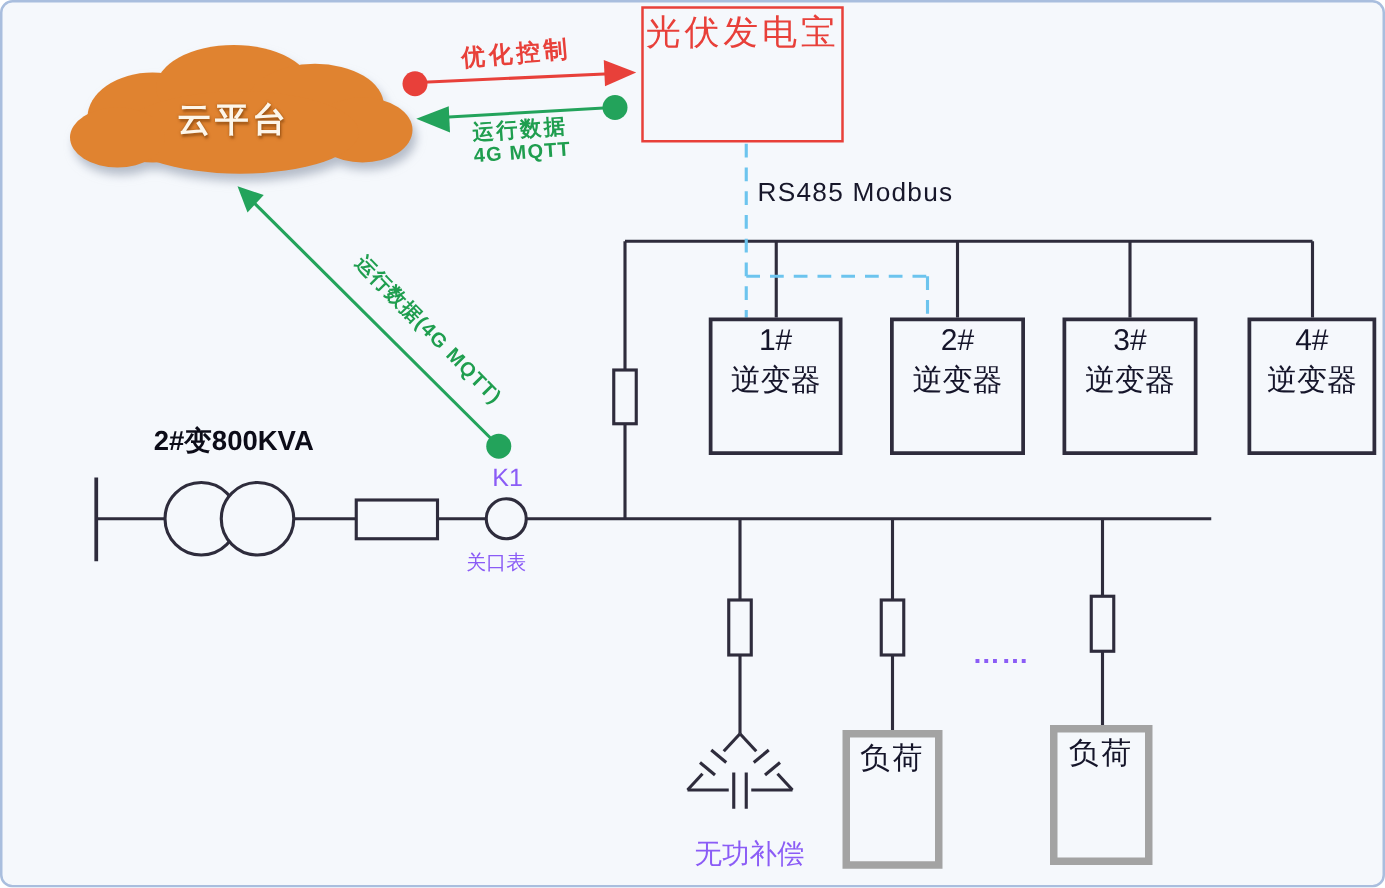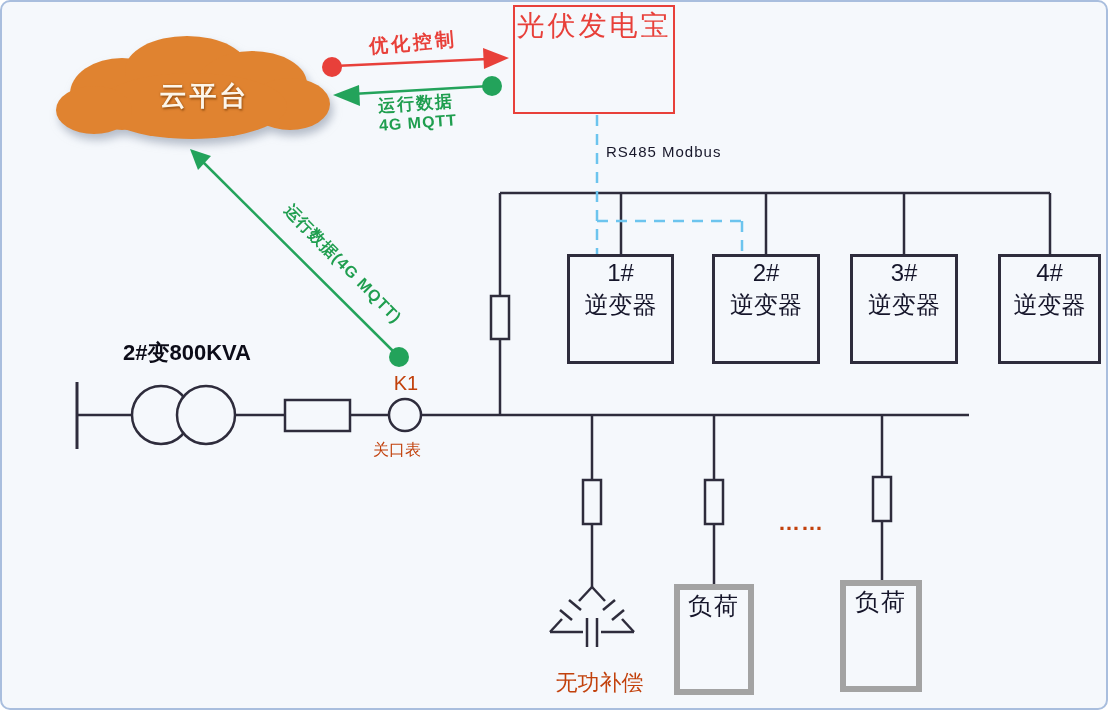--- a/index.html
+++ b/index.html
@@ -7,43 +7,43 @@
     position:relative;
     width:1108px;height:710px;
     background:#f5f8fc;
     border:2px solid #a9bede;
     border-radius:10px;
     box-sizing:border-box;
     overflow:hidden;
     font-family:"Liberation Sans", sans-serif;
   }
   #schematic{position:absolute;left:0;top:0;}
-  .lbl{position:absolute;white-space:nowrap;color:#c2410c;}
+  .lbl{position:absolute;white-space:nowrap;color:#8b5cf6;}
   .node{position:absolute;box-sizing:border-box;display:flex;flex-direction:column;
         align-items:center;justify-content:flex-start;text-align:center;}
 
   
-  .cloud-label{left:140px;top:76px;width:125px;text-align:center;
+  .cloud-label{left:140px;top:76px;width:125px;
     font-size:27px;font-weight:bold;color:#fdf6ea;letter-spacing:3px;
     text-shadow:1px 2px 2px rgba(120,60,10,.55), 0 0 2px rgba(150,80,15,.8);}
 
   
   .pv-box{left:511px;top:3px;width:162px;height:109px;border:2.5px solid #e8403a;
     font-size:28px;color:#e8403a;letter-spacing:3px;font-weight:500;}
 
   
   .optimize-label{left:352px;top:28px;width:118px;text-align:center;font-size:19px;
     font-weight:bold;color:#e8403a;letter-spacing:3px;transform:rotate(-5deg);}
   .runtime-label{left:372px;top:90px;width:84px;text-align:center;font-size:17px;
     font-weight:bold;color:#1f9e4f;letter-spacing:2px;transform:rotate(-4deg);}
   .runtime-proto-label{left:374px;top:112px;width:84px;text-align:center;font-size:16px;
     font-weight:bold;color:#1f9e4f;letter-spacing:1px;transform:rotate(-4deg);}
   .diag-label{left:243px;top:252px;width:195px;text-align:center;font-size:16px;
     font-weight:bold;color:#1f9e4f;letter-spacing:1px;transform:rotate(45.5deg);}
-  .rs485-label{left:604px;top:141px;font-size:15px;color:#17172a;letter-spacing:1px;}
+  .rs485-label{left:604px;top:141px;font-size:21px;color:#17172a;letter-spacing:1px;}
 
   
   .xfmr-label{left:110px;top:336px;width:150px;text-align:center;font-size:22px;
     font-weight:bold;color:#0c0c18;}
   .k1-label{left:386px;top:370px;width:36px;text-align:center;font-size:20px;}
   .meter-label{left:350px;top:438px;width:90px;text-align:center;font-size:16px;}
   .comp-label{left:540px;top:666px;width:115px;text-align:center;font-size:22px;}
   .ellipsis-label{left:768px;top:508px;width:62px;text-align:center;font-size:22px;
     font-weight:bold;letter-spacing:1px;}
 

